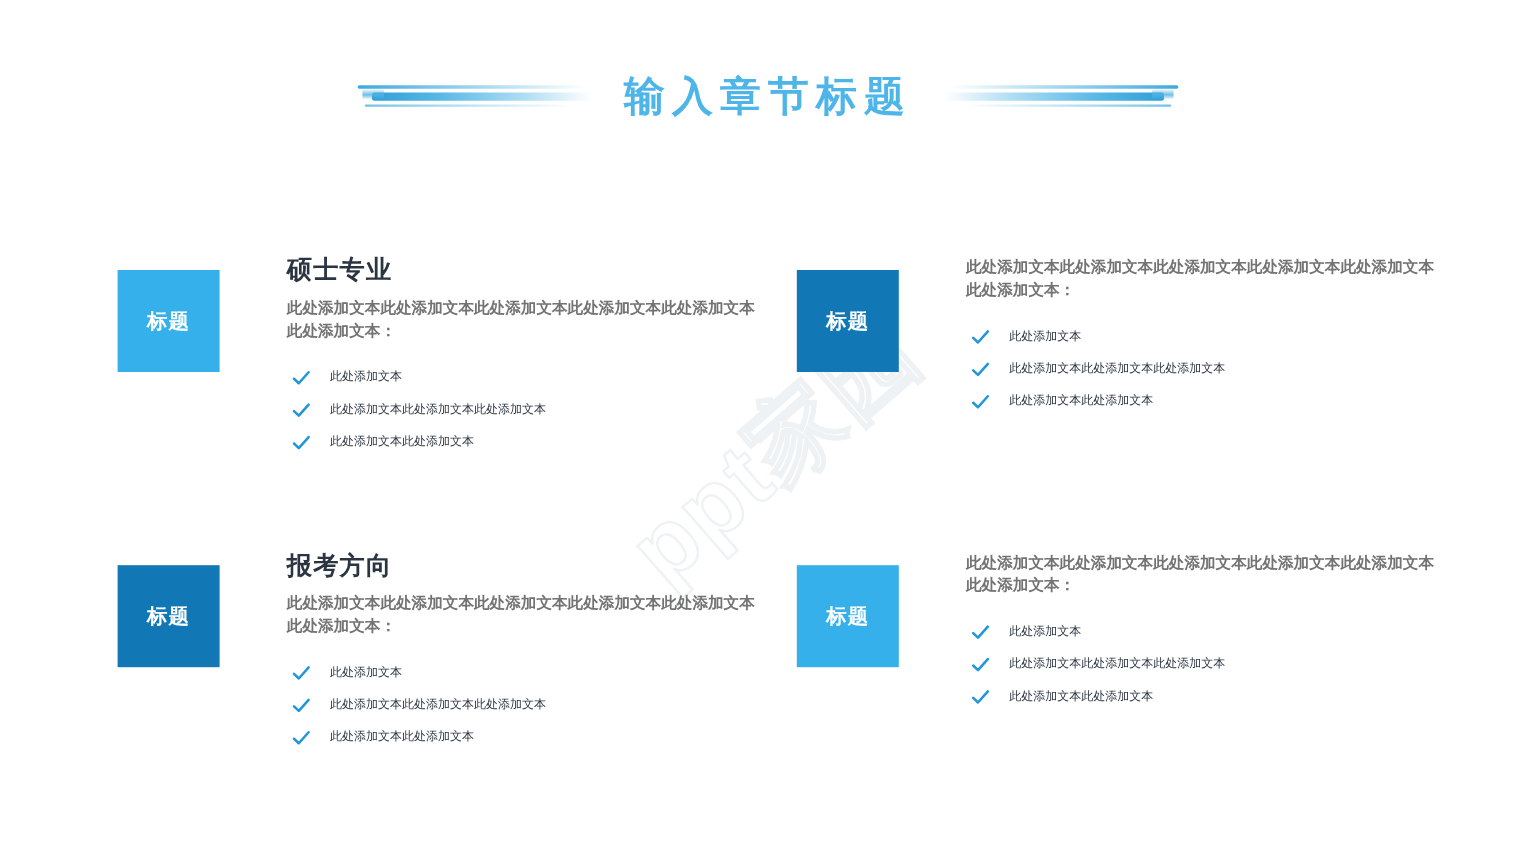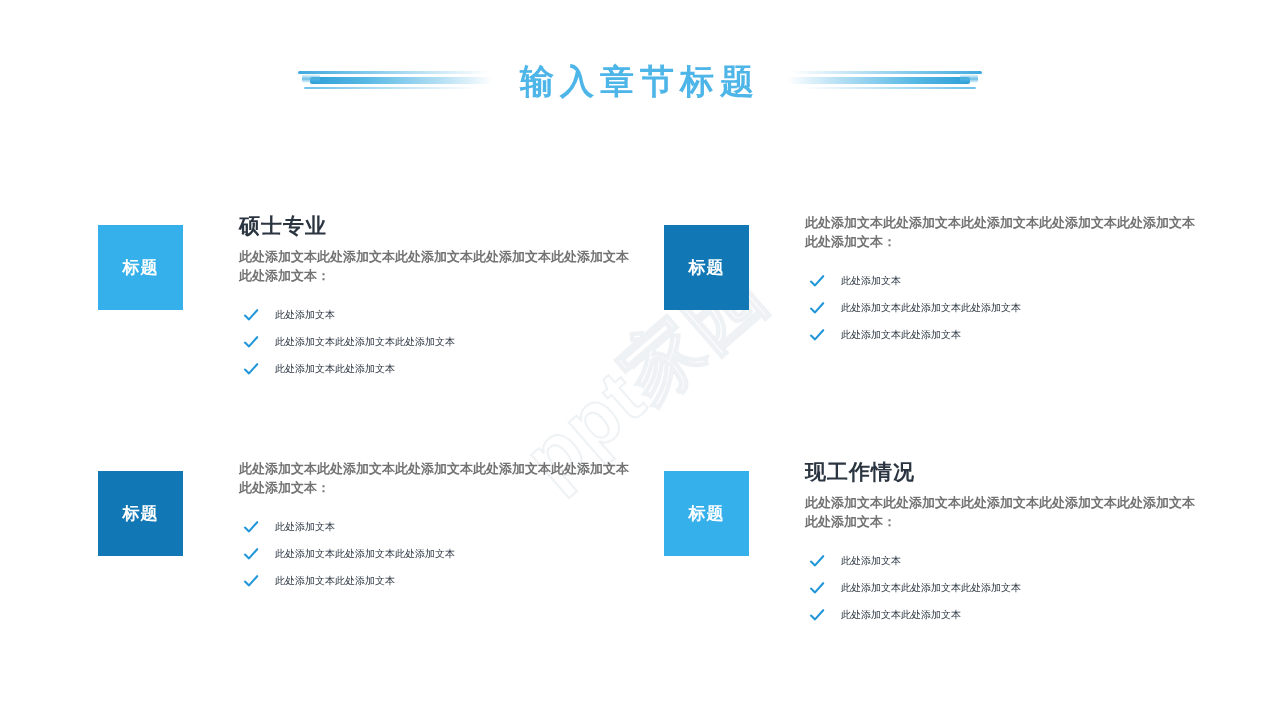--- a/index.html
+++ b/index.html
@@ -276,20 +276,21 @@
         </li>
       </ul>
     </div>
   </div>
 
   <div class="block c2">
     <div class="badge" style="background: rgb(17, 120, 181);">
       <span>标题</span>
     </div>
     <div class="body-col">
+      <h2 class="block-heading">报考方向</h2>
       <p class="block-desc">此处添加文本此处添加文本此处添加文本此处添加文本此处添加文本此处添加文本：</p>
       <ul class="bullets">
         <li>
           <span class="check-icon">
             <svg width="16" height="16" viewBox="0 0 16 16">
                 <path d="M2 8.6 L6 12.4 L14.2 3.2" fill="none" stroke="#2196d9" stroke-width="2.1" stroke-linecap="round" stroke-linejoin="round"></path>
               </svg>
           </span>
           <span>此处添加文本</span>
         </li>
@@ -311,21 +312,20 @@
         </li>
       </ul>
     </div>
   </div>
 
   <div class="block c3">
     <div class="badge" style="background: rgb(54, 176, 234);">
       <span>标题</span>
     </div>
     <div class="body-col">
-      <h2 class="block-heading">现工作情况</h2>
       <p class="block-desc">此处添加文本此处添加文本此处添加文本此处添加文本此处添加文本此处添加文本：</p>
       <ul class="bullets">
         <li>
           <span class="check-icon">
             <svg width="16" height="16" viewBox="0 0 16 16">
                 <path d="M2 8.6 L6 12.4 L14.2 3.2" fill="none" stroke="#2196d9" stroke-width="2.1" stroke-linecap="round" stroke-linejoin="round"></path>
               </svg>
           </span>
           <span>此处添加文本</span>
         </li>

